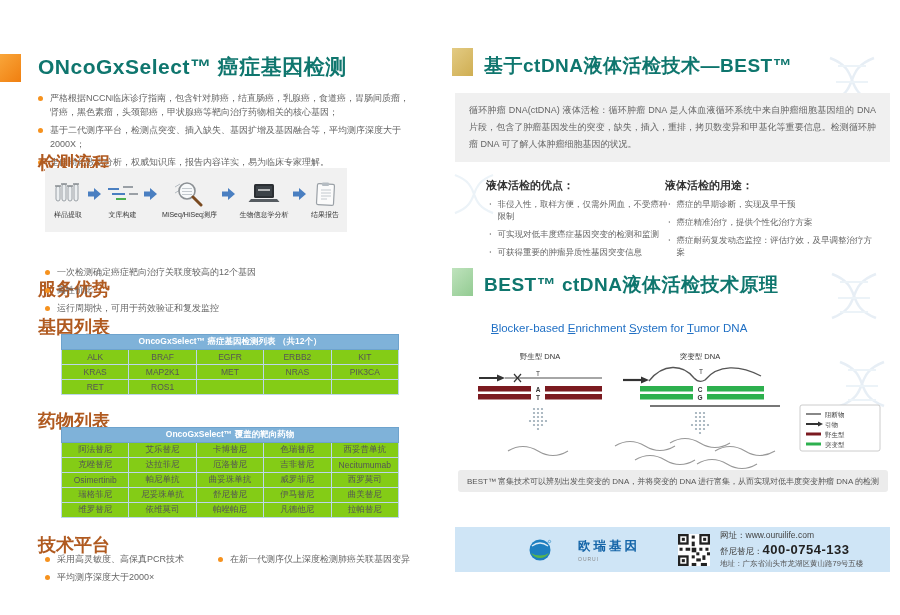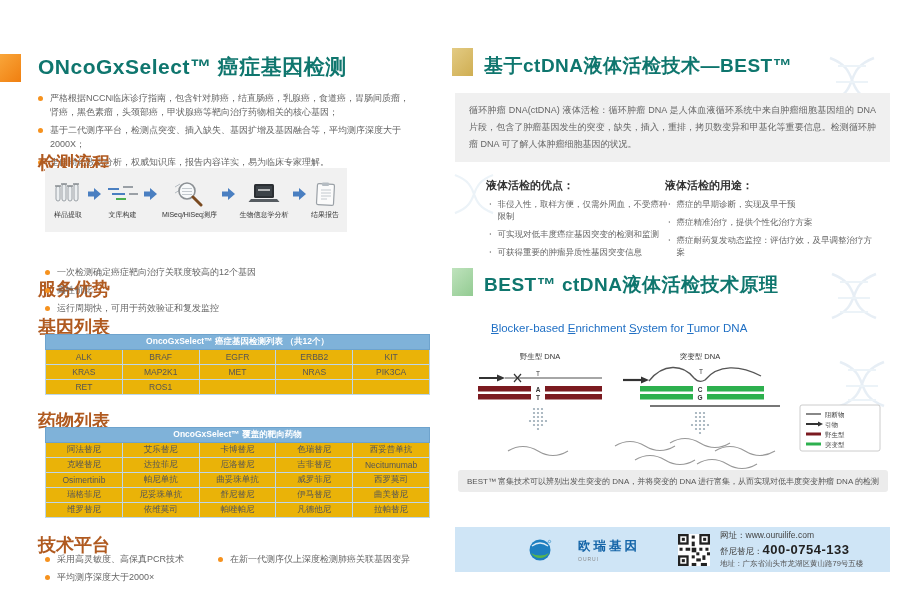--- a/index.html
+++ b/index.html
@@ -25,21 +25,21 @@
   .sec-head { position:absolute; color:#b05a20; font-weight:bold; font-size:18px; }
 
   
   .flowbox { position:absolute; left:45px; top:168px; width:302px; height:64px; background:#f1f1f1;
              display:flex; align-items:center; justify-content:space-between; padding:4px 8px; }
   .pstep { display:flex; flex-direction:column; align-items:center; }
   .pstep .plabel { font-size:7px; color:#333; margin-top:3px; white-space:nowrap; }
   .flow-arrow { flex:0 0 auto; margin:0 1px 12px 1px; }
 
   
-  table.dtab { position:absolute; left:45px; border-collapse:collapse; table-layout:fixed; width:385px; background:#eab308; }
+  table.dtab { position:absolute; left:61px; border-collapse:collapse; table-layout:fixed; width:338px; background:#84cc16; }
   table.dtab th { background:#7fb2d9; color:#fff; font-size:8.5px; font-weight:bold; height:15px; border:1px solid #6ea3cd; }
   table.dtab td { border:1px solid #bcd6ea; font-size:8.5px; color:#555; text-align:center; height:15px; }
 
   
   .mini-head { font-size:11px; font-weight:bold; color:#333; margin-bottom:6px; }
   .ulist .row { display:flex; margin-bottom:6px; }
   .ulist .pre { font-size:8.5px; color:#777; margin-right:3px; }
   .ulist .txt { font-size:8.5px; color:#666; line-height:1.4; }
 
   .desc-box { position:absolute; left:455px; top:93px; width:435px; background:#f0f0f0;

